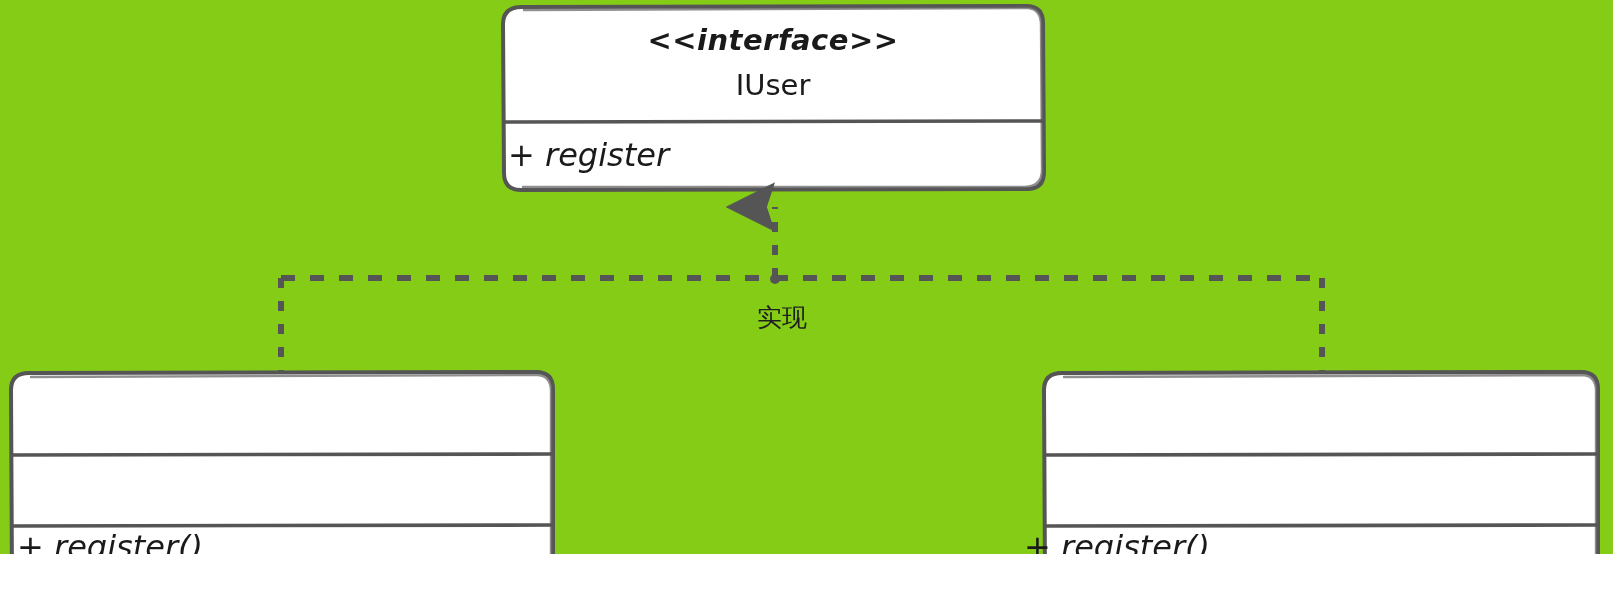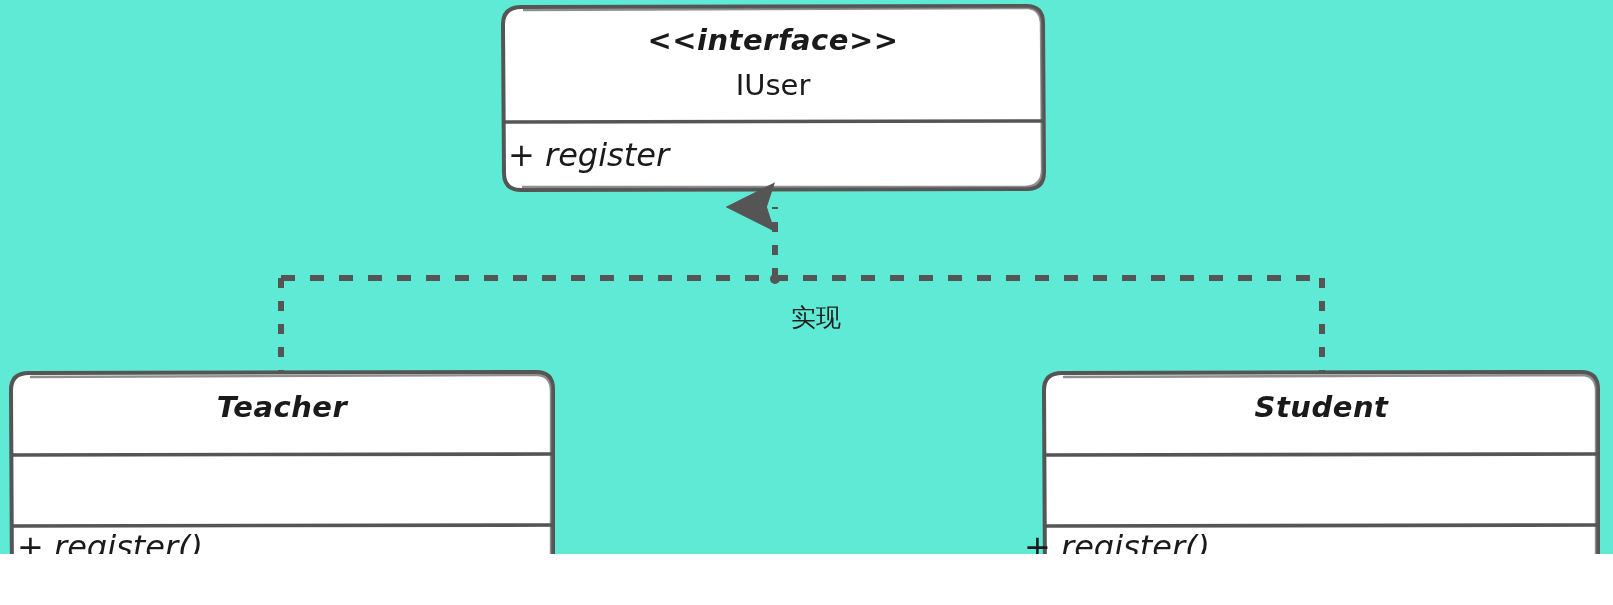--- a/index.html
+++ b/index.html
@@ -5,21 +5,21 @@
 <style>
   html, body {
     margin: 0;
     padding: 0;
     background: #ffffff;
   }
   #canvas {
     position: relative;
     width: 1613px;
     height: 554px;
-    background: #5eead4;
+    background: #84cc16;
     overflow: hidden;
     font-family: "DejaVu Sans", sans-serif;
   }
   svg.diagram-svg {
     position: absolute;
     left: 0;
     top: 0;
     width: 1613px;
     height: 605px;
     display: block;
@@ -119,23 +119,21 @@
       <circle cx="775" cy="279" r="5" fill="#555555"></circle>
     </g>
   </svg>
 
   <div class="txt cls-stereotype centered" style="left:503px; top:23px; width:540px;">&lt;&lt;interface&gt;&gt;</div>
 
   <div class="txt cls-name-italic centered" style="left:503px; top:68px; width:540px;">IUser</div>
 
   <div class="txt cls-member" style="left:508px; top:136px;">+ register</div>
 
-  <div class="txt cls-name-bold centered" style="left:11px; top:390px; width:542px;">Teacher</div>
 
   <div class="txt cls-member" style="left:17px; top:528px;">+ register()</div>
 
-  <div class="txt cls-name-bold centered" style="left:1045px; top:390px; width:553px;">Student</div>
 
   <div class="txt cls-member" style="left:1024px; top:528px;">+ register()</div>
 
-  <div class="txt edge-label" style="left:791px; top:301px;">实现</div>
+  <div class="txt edge-label" style="left:757px; top:301px;">实现</div>
 
 </div>
 
 </body></html>

